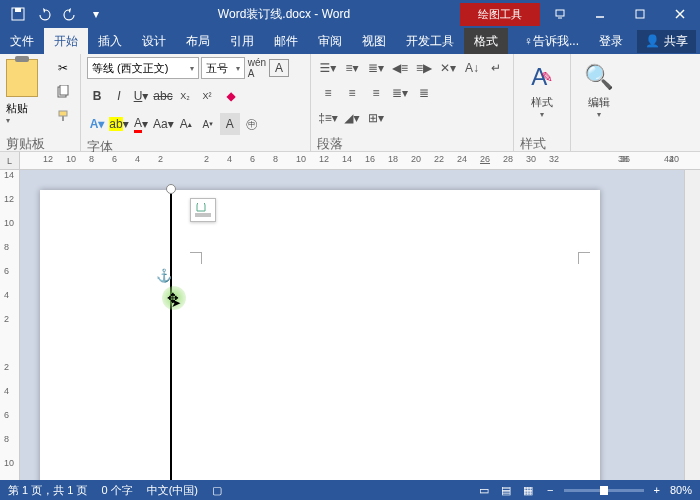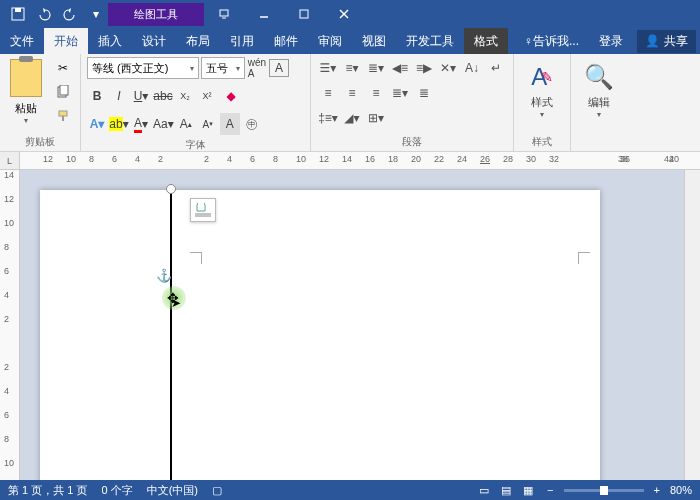--- a/index.html
+++ b/index.html
@@ -2,37 +2,37 @@
 <html><head>
 <meta charset="utf-8">
 <style>
 * { margin: 0; padding: 0; box-sizing: border-box; font-family: "Microsoft YaHei", sans-serif; }
 body { width: 700px; height: 500px; background: #fff; overflow: hidden; font-size: 12px; }
 
 .titlebar { height: 28px; background: #2b579a; display: flex; align-items: center; color: #fff; }
 .qat { display: flex; align-items: center; gap: 2px; padding-left: 6px; }
 .qat-btn { width: 24px; height: 24px; display: flex; align-items: center; justify-content: center; color: #fff; cursor: pointer; }
 .title-text { flex: 1; text-align: center; font-size: 12px; }
-.contextual-tab-label { background: #4c1d95; padding: 4px 26px; font-size: 11px; }
+.contextual-tab-label { background: #b91c1c; padding: 4px 18px; font-size: 11px; }
 .win-controls { display: flex; }
 .win-btn { width: 40px; height: 28px; display: flex; align-items: center; justify-content: center; }
 
 .tabbar { height: 26px; background: #2b579a; display: flex; align-items: flex-end; color: #fff; font-size: 12px; }
 .tab { padding: 0 10px; height: 26px; display: flex; align-items: center; cursor: pointer; }
 .tab.active { background: #f3f3f3; color: #2b579a; }
 .tab.contextual { background: #404040; }
 .tab-right { margin-left: auto; display: flex; align-items: center; }
 .share-btn { background: #1e3f73; padding: 3px 8px; display: flex; align-items: center; gap: 4px; margin: 0 4px; }
 
 .ribbon { height: 98px; background: #f3f3f3; border-bottom: 1px solid #d4d4d4; display: flex; }
 .group { border-right: 1px solid #d4d4d4; padding: 3px 6px 2px; display: flex; flex-direction: column; }
 .group-body { flex: 1; display: flex; align-items: flex-start; gap: 4px; }
-.group-label { text-align: center; font-size: 10px; color: #666; height: 14px; position: relative; }
-
-.paste-btn { display: flex; flex-direction: column; align-items: center; width: 40px; }
+.group-label { font-size: 13px; color: #666; height: 14px; position: relative; }
+
+.paste-btn { display: flex; flex-direction: column; width: 40px; }
 .paste-icon { width: 32px; height: 38px; background: #f9d978; border: 1px solid #c0a050; position: relative; margin-top: 2px; }
 .paste-icon::before { content: ""; position: absolute; top: -4px; left: 8px; width: 14px; height: 6px; background: #888; border-radius: 2px; }
 .clip-col { display: flex; flex-direction: column; gap: 2px; margin-left: 2px; }
 .clip-btn { width: 22px; height: 22px; display: flex; align-items: center; justify-content: center; }
 
 .font-row { display: flex; gap: 2px; margin-bottom: 3px; align-items: center; }
 .combo { height: 22px; background: #fff; border: 1px solid #ababab; display: flex; align-items: center; padding: 0 4px; font-size: 11px; }
 .combo-arrow { margin-left: auto; font-size: 8px; color: #666; }
 .font-btn { min-width: 20px; height: 22px; display: flex; align-items: center; justify-content: center; font-size: 12px; color: #444; }
 .font-btn.sup { font-size: 9px; text-align: center; }
@@ -90,20 +90,21 @@
         </svg>
       </div>
     <div class="qat-btn">
         <svg width="14" height="14" viewBox="0 0 14 14">
           <path d="M5 3 A5 5 0 1 0 11 8" fill="none" stroke="#fff" stroke-width="1.2"></path>
           <path d="M8 1 L5 3 L7 6" fill="#fff"></path>
         </svg>
       </div>
     <div class="qat-btn">▾</div>
   </div>
+  <div class="title-text">Word装订线.docx - Word</div>
   <div class="contextual-tab-label">绘图工具</div>
   <div class="win-controls">
     <div class="win-btn">
         <svg width="12" height="12">
           <rect x="2" y="2" width="8" height="6" fill="none" stroke="#fff"></rect>
           <path d="M4 10 L8 10" stroke="#fff"></path>
         </svg>
       </div>
     <div class="win-btn">
         <svg width="12" height="12">

